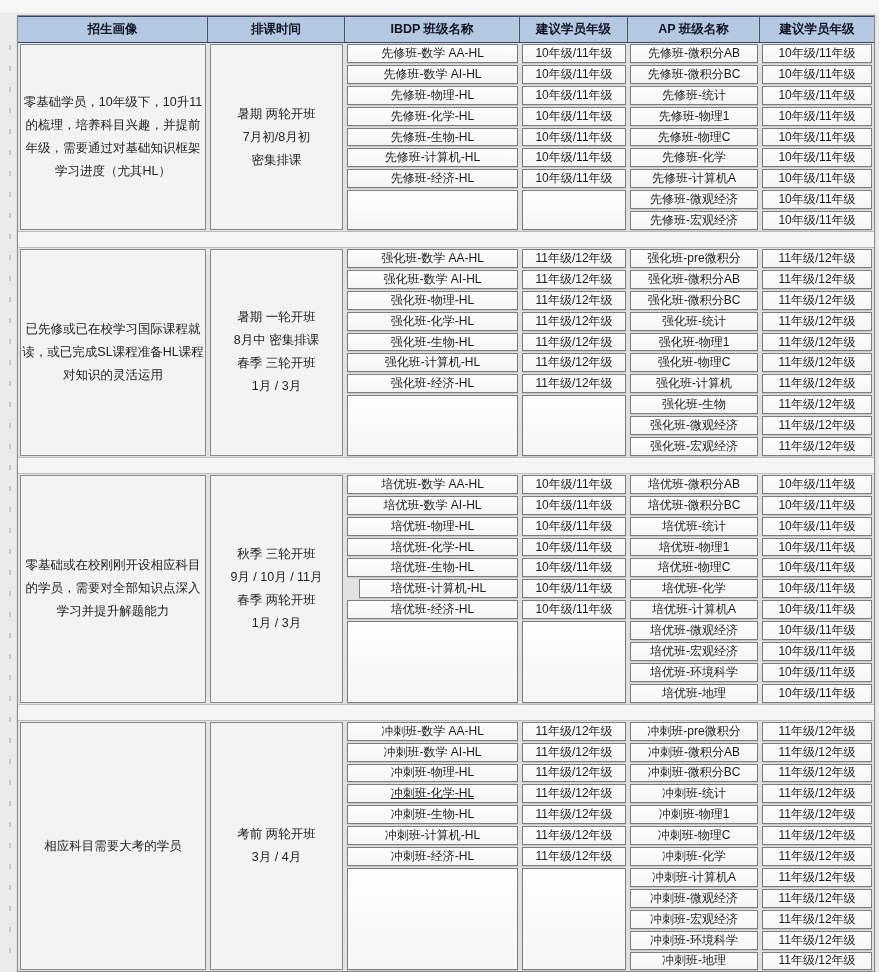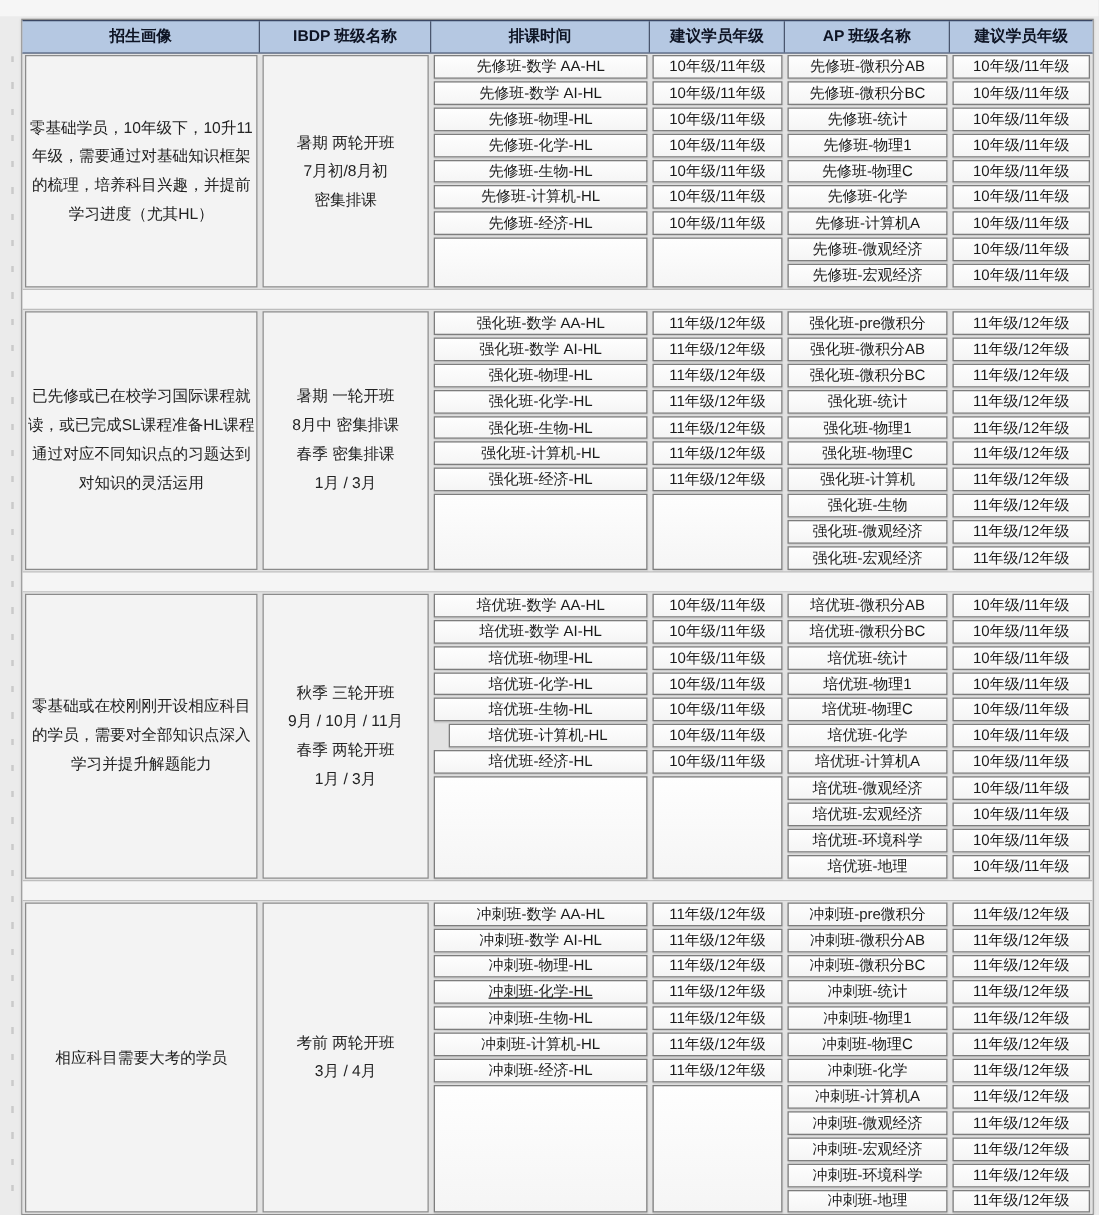--- a/index.html
+++ b/index.html
@@ -65,32 +65,32 @@
 </style>
 </head>
 <body style="background: rgb(235, 235, 235);">
 
 <div class="top-strip"></div>
 <div class="row-ticks"></div>
 
 <div class="table-wrap">
   <div class="header-row" style="background: rgb(181, 200, 226);">
     <div class="header-cell">招生画像</div>
+    <div class="header-cell">排课时间</div>
     <div class="header-cell">IBDP 班级名称</div>
-    <div class="header-cell">排课时间</div>
     <div class="header-cell">建议学员年级</div>
     <div class="header-cell">AP 班级名称</div>
     <div class="header-cell">建议学员年级</div>
   </div>
   <div id="groups-root">
       <div class="group" style="grid-template-rows: repeat(9, 20.9px);">
         <div class="leftcell" style="grid-area: 1 / 1 / 10;">
           <div class="tline">零基础学员，10年级下，10升11</div>
+          <div class="tline">的梳理，培养科目兴趣，并提前</div>
           <div class="tline">年级，需要通过对基础知识框架</div>
-          <div class="tline">的梳理，培养科目兴趣，并提前</div>
           <div class="tline">学习进度（尤其HL）</div>
         </div>
         <div class="leftcell" style="grid-area: 1 / 2 / 10;">
           <div class="tline">暑期 两轮开班</div>
           <div class="tline">7月初/8月初</div>
           <div class="tline">密集排课</div>
         </div>
         <div class="cellbox" style="grid-area: 1 / 3;">先修班-数学 AA-HL</div>
         <div class="cellbox" style="grid-area: 1 / 4;">10年级/11年级</div>
         <div class="cellbox" style="grid-area: 2 / 3;">先修班-数学 AI-HL</div>
@@ -124,27 +124,26 @@
         <div class="cellbox" style="grid-area: 8 / 5;">先修班-微观经济</div>
         <div class="cellbox" style="grid-area: 8 / 6;">10年级/11年级</div>
         <div class="cellbox" style="grid-area: 9 / 5;">先修班-宏观经济</div>
         <div class="cellbox" style="grid-area: 9 / 6;">10年级/11年级</div>
       </div>
       <div class="separator"></div>
       <div class="group" style="grid-template-rows: repeat(10, 20.9px);">
         <div class="leftcell" style="grid-area: 1 / 1 / 11;">
           <div class="tline">已先修或已在校学习国际课程就</div>
           <div class="tline">读，或已完成SL课程准备HL课程</div>
-          <div class="tline">通过对应不同知识点的习题达到</div>
           <div class="tline">对知识的灵活运用</div>
         </div>
         <div class="leftcell" style="grid-area: 1 / 2 / 11;">
           <div class="tline">暑期 一轮开班</div>
           <div class="tline">8月中 密集排课</div>
-          <div class="tline">春季 密集排课</div>
+          <div class="tline">春季 三轮开班</div>
           <div class="tline">1月 / 3月</div>
         </div>
         <div class="cellbox" style="grid-area: 1 / 3;">强化班-数学 AA-HL</div>
         <div class="cellbox" style="grid-area: 1 / 4;">11年级/12年级</div>
         <div class="cellbox" style="grid-area: 2 / 3;">强化班-数学 AI-HL</div>
         <div class="cellbox" style="grid-area: 2 / 4;">11年级/12年级</div>
         <div class="cellbox" style="grid-area: 3 / 3;">强化班-物理-HL</div>
         <div class="cellbox" style="grid-area: 3 / 4;">11年级/12年级</div>
         <div class="cellbox" style="grid-area: 4 / 3;">强化班-化学-HL</div>
         <div class="cellbox" style="grid-area: 4 / 4;">11年级/12年级</div>

